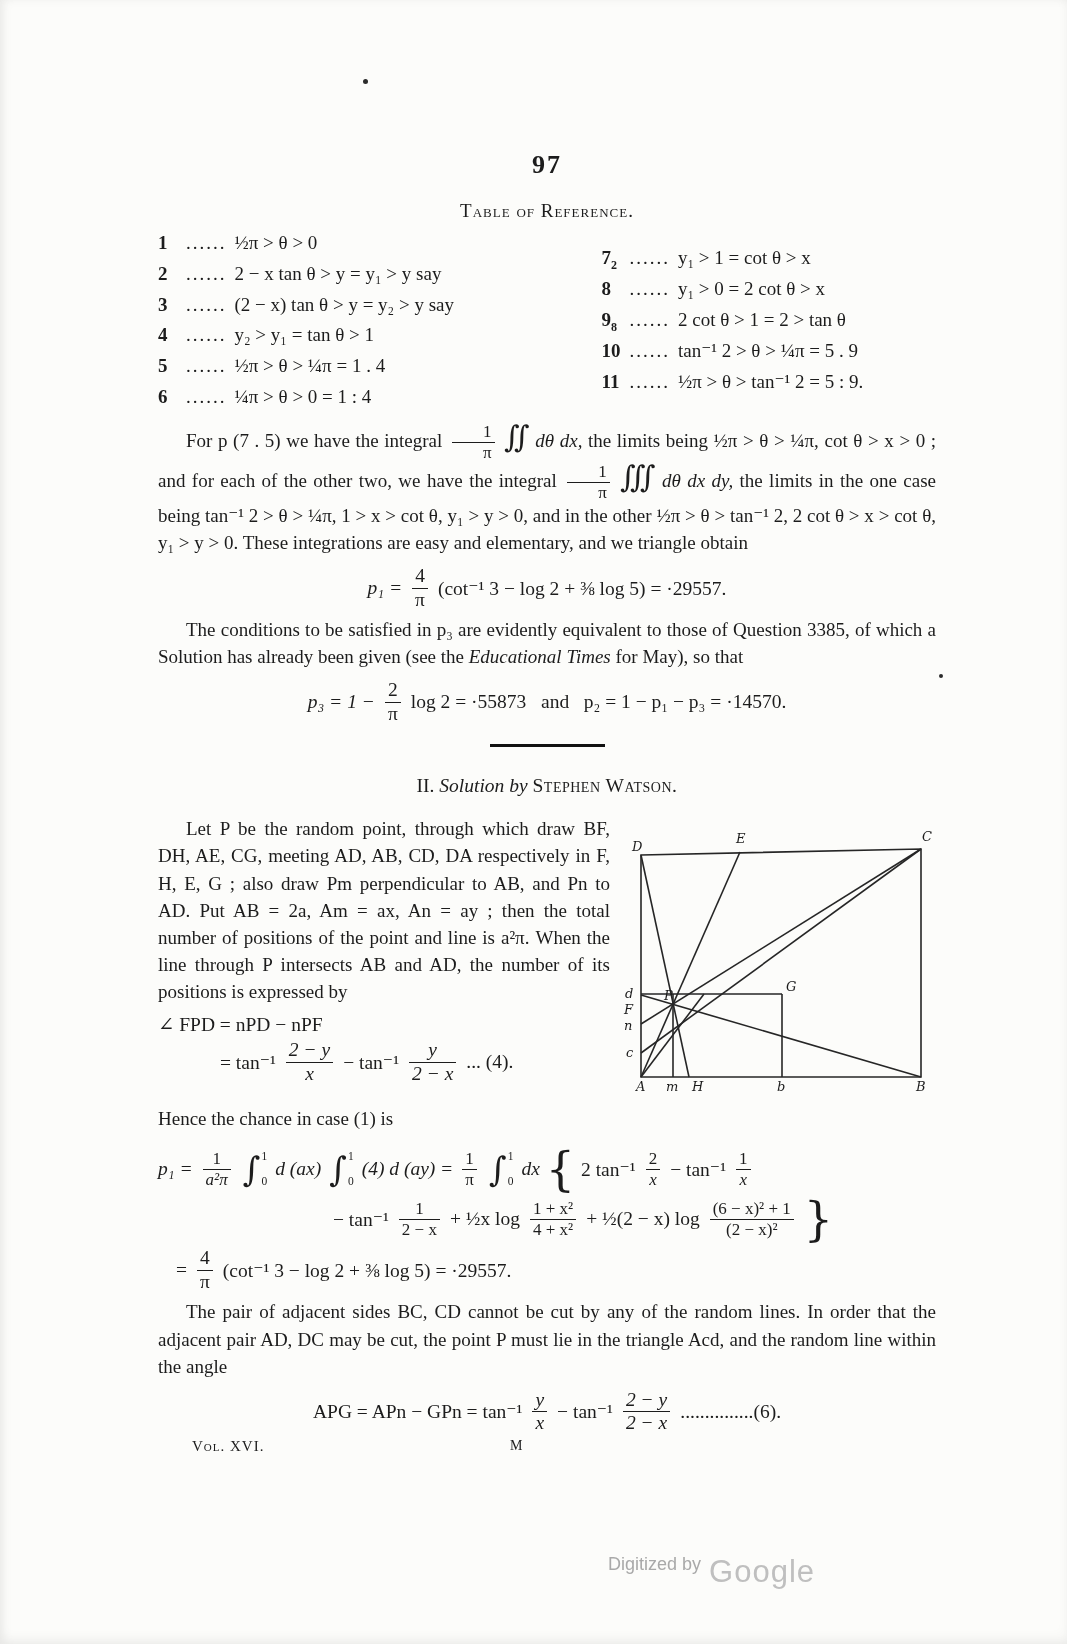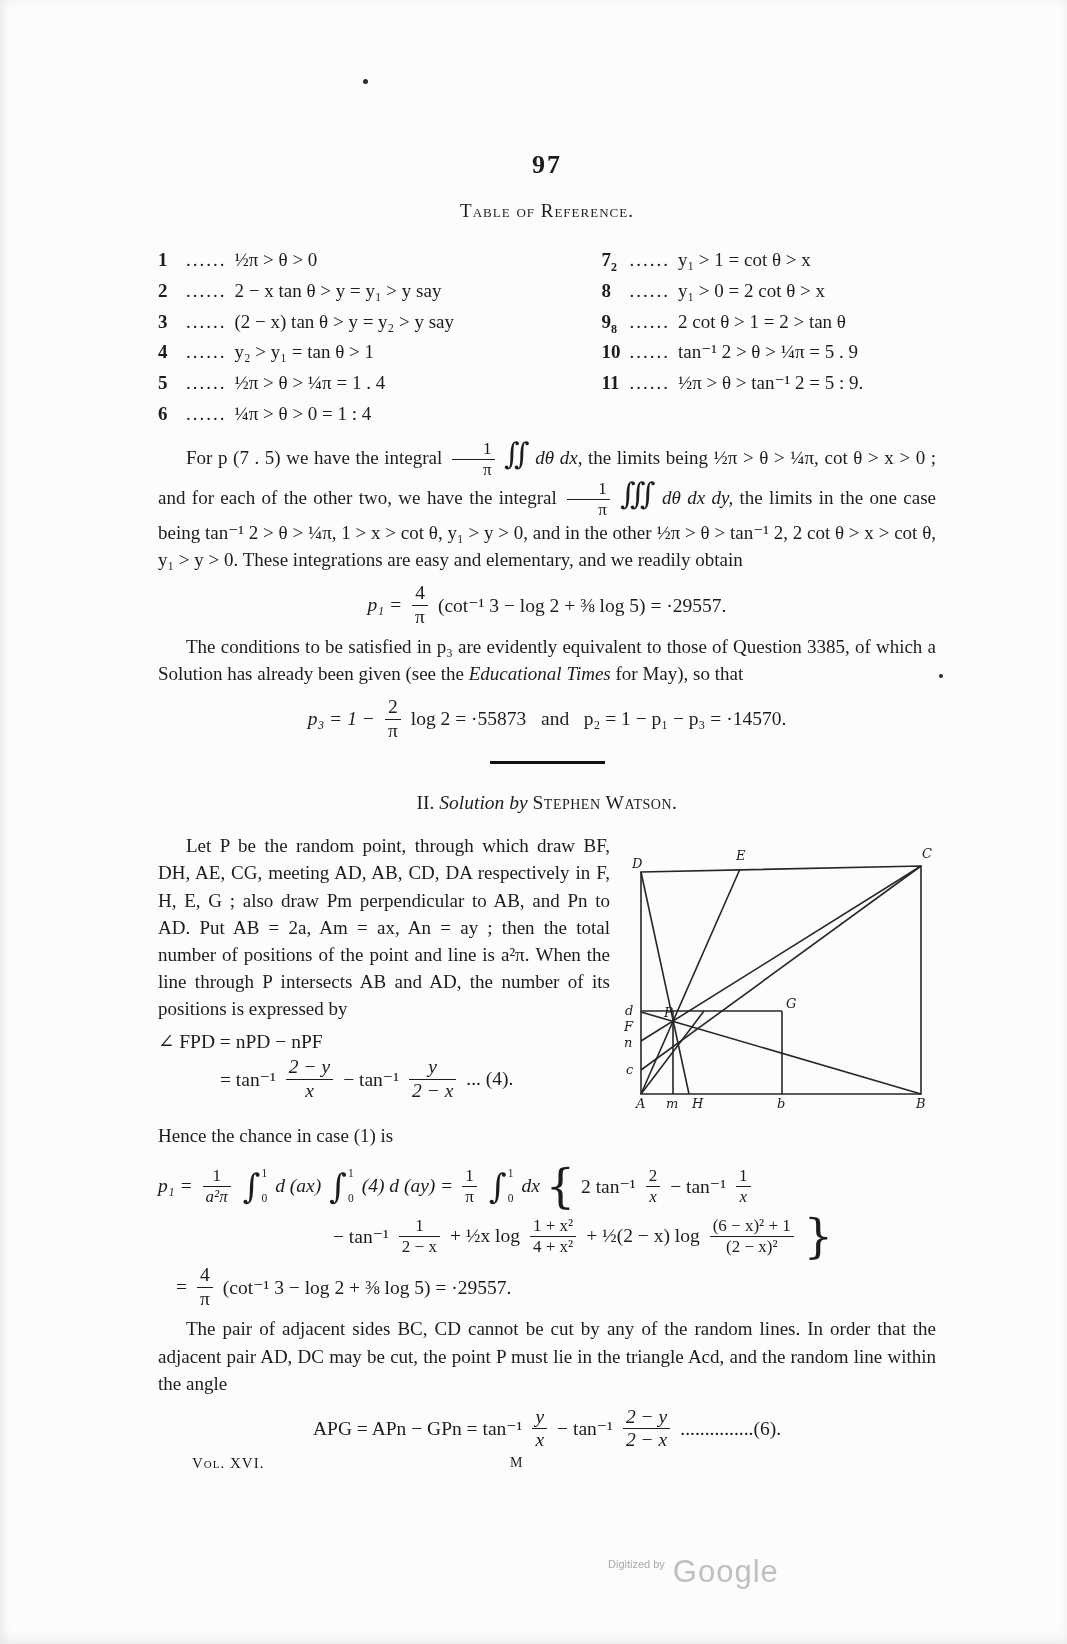--- a/index.html
+++ b/index.html
@@ -4,22 +4,22 @@
 <style>
   html,body{margin:0;padding:0;background:#ffffff;}
   .page{
     position:relative;width:1067px;height:1644px;background:#fcfcfa;
     overflow:hidden;color:#1c1c1c;
     font-family:"Liberation Serif","DejaVu Serif",serif;
     box-shadow:inset 4px 0 10px rgba(0,0,0,.05), inset 0 -6px 12px rgba(0,0,0,.04);
   }
   .content{position:absolute;left:158px;top:150px;width:778px;}
   .pageno{text-align:center;font-size:26px;font-weight:bold;letter-spacing:2px;margin-bottom:20px;}
-  .ref-title{text-align:center;font-variant:small-caps;font-size:19px;letter-spacing:1px;margin-bottom:26px;}
-  .ref-table{display:flex;font-size:19px;}
+  .ref-title{text-align:center;font-variant:small-caps;font-size:19px;letter-spacing:1px;margin-bottom:9px;}
+  .ref-table{display:flex;font-size:19px;align-items:center;}
   .ref-col{display:flex;flex-direction:column;line-height:23px;}
   .ref-col.left{width:57%;}
   .ref-col.right{width:43%;}
   .ref-row{white-space:nowrap;}
   .ref-num{display:inline-block;min-width:26px;font-weight:bold;}
   .ref-num sub{font-size:12px;}
   .ref-dots{letter-spacing:2px;margin:0 8px 0 2px;}
   .para{font-size:19px;line-height:1.43;text-align:justify;margin:6px 0 0 0;}
   .para.indent{text-indent:28px;}
   .ital{font-style:italic;}
@@ -49,21 +49,21 @@
   .eq.bigline1{margin-top:14px;}
   .eq.bigline2{margin-left:175px;margin-top:2px;}
   .eq.bigline3{margin-left:18px;margin-top:6px;}
   fig,figure{margin:0;padding:0;}
   .fig svg .lbl{font-size:13px;font-style:italic;font-family:"DejaVu Serif",serif;fill:#1c1c1c;}
   .footer{display:flex;font-size:15px;margin-top:4px;align-items:baseline;}
   .footer .vol{font-variant:small-caps;letter-spacing:1px;margin-left:34px;}
   .footer .sig{position:absolute;left:352px;font-size:14px;}
   .footer{position:relative;}
   .watermark{position:absolute;left:608px;top:1538px;display:flex;align-items:center;gap:8px;}
-  .wm-pre{font-family:"Liberation Sans",sans-serif;font-size:11px;color:#a9a9a9;}
+  .wm-pre{font-family:"Liberation Sans",sans-serif;font-size:18px;color:#a9a9a9;}
   .wm-brand{font-family:"Liberation Sans",sans-serif;font-size:31px;color:#bfbfbf;letter-spacing:1px;margin-top:16px;}
   .artifact{position:absolute;background:#2b2b2b;border-radius:50%;}
   .dot1{left:363px;top:79px;width:5px;height:5px;}
   .dot2{left:939px;top:674px;width:4px;height:4px;}
 </style>
 </head>
 <body>
 
 <div class="page">
   <div class="artifact dot1"></div>
@@ -120,21 +120,21 @@
       <span class="frac small"><span class="ftop">1</span><span class="fbot">π</span></span>
       <span class="int-sign multi">∬</span>
       <span class="ital">dθ dx,</span>
       <span>the limits being ½π &gt; θ &gt; ¼π,</span>
       <span>cot θ &gt; x &gt; 0 ;  and for each of the other two, we have the integral</span>
       <span class="frac small"><span class="ftop">1</span><span class="fbot">π</span></span>
       <span class="int-sign multi">∭</span>
       <span class="ital">dθ dx dy,</span>
       <span>the limits in the one case being tan⁻¹ 2 &gt; θ &gt; ¼π,  1 &gt; x &gt; cot θ,</span>
       <span>y₁ &gt; y &gt; 0, and in the other  ½π &gt; θ &gt; tan⁻¹ 2,  2 cot θ &gt; x &gt; cot θ,  y₁ &gt; y &gt; 0.</span>
-      <span>These integrations are easy and elementary, and we readily obtain</span>
+      <span>These integrations are easy and elementary, and we triangle obtain</span>
     </p>
 
     <div class="eq center">
       <span class="txt ital">p₁ =</span>
       <span class="frac">
           <span class="ftop">4</span>
           <span class="fbot">π</span>
         </span>
       <span class="txt">(cot⁻¹ 3 − log 2 + ⅜ log 5) = ·29557.</span>
     </div>

